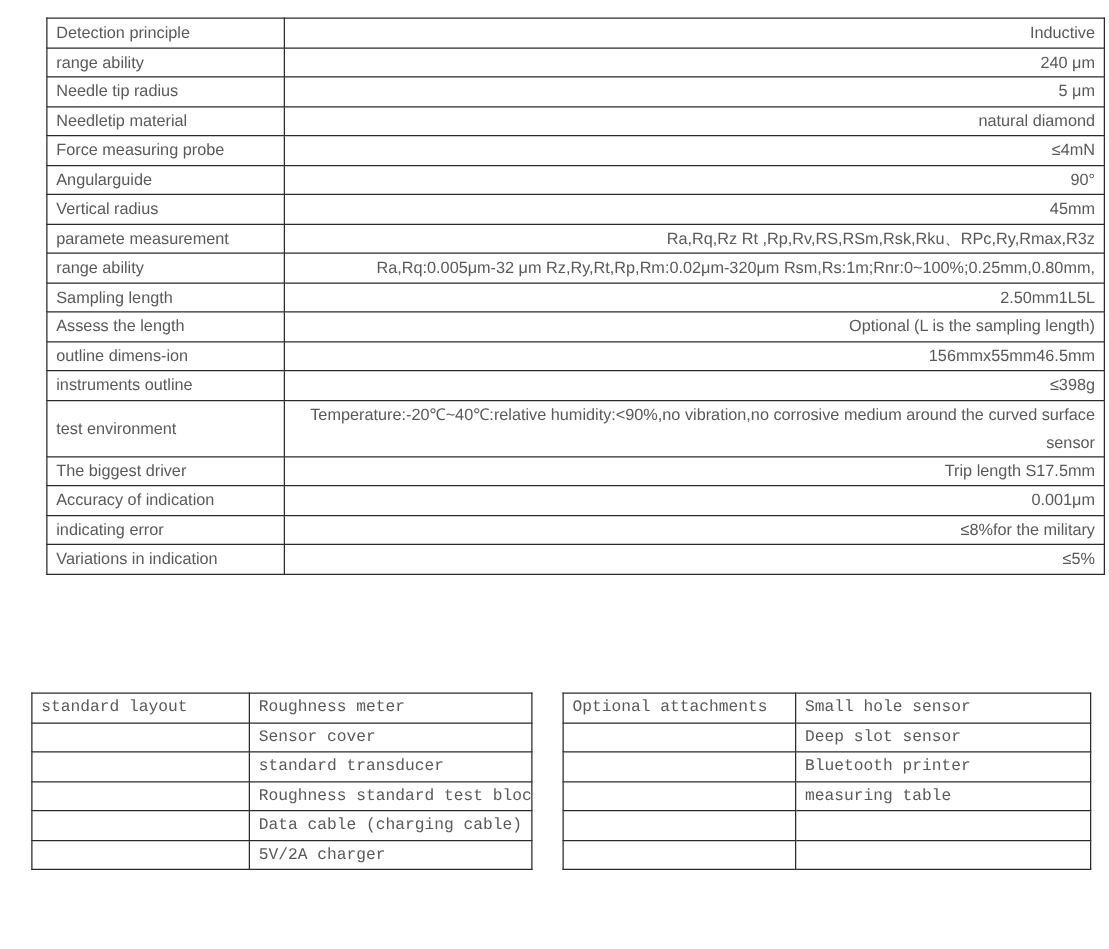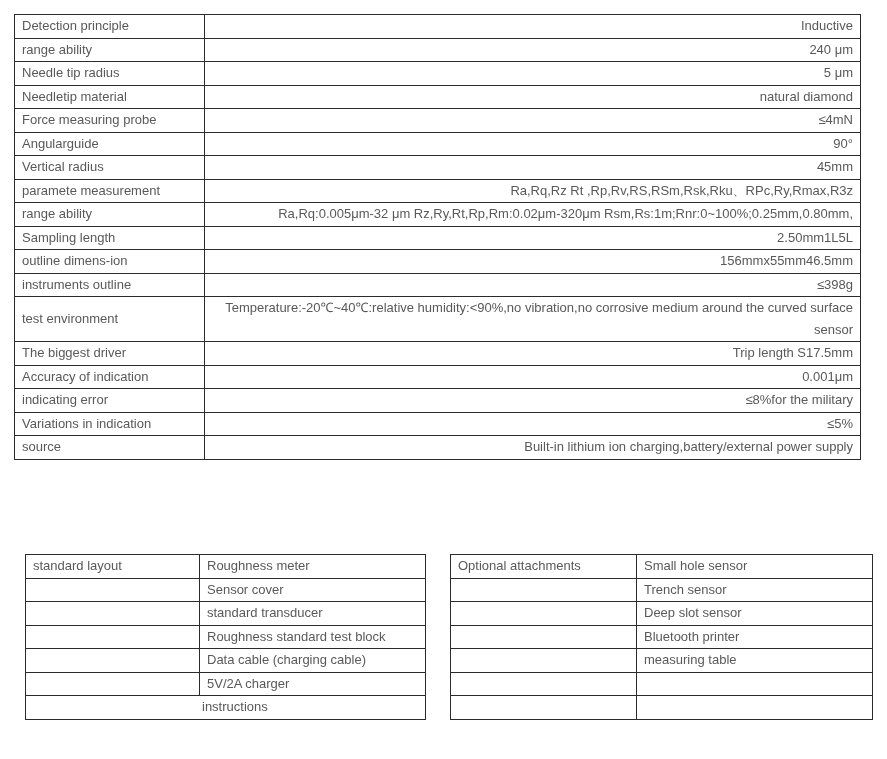--- a/index.html
+++ b/index.html
@@ -18,25 +18,25 @@
   td {
     border: 1px solid #2b2b2b;
     color: #595959;
     font-size: 13px;
     line-height: 22px;
     height: 22.5px;
     padding: 0 7px;
     vertical-align: middle;
     overflow: hidden;
   }
-  .spec-table { left: 14px; top: 14px; width: 846px; }
+  .spec-table { left: 37px; top: 14px; width: 846px; }
   .spec-table td.value { white-space: normal; text-align: right; }
   .bl-table { left: 25px; top: 554px; width: 400px; }
   .br-table { left: 450px; top: 554px; width: 422px; }
-  .bl-table td, .br-table td { white-space: nowrap; }
+  .bl-table td, .br-table td { white-space: nowrap; font-family: Liberation Mono, monospace; }
   td.span-cell { padding-left: 176px; }
 </style>
 </head>
 <body>
 
 <table class="spec-table">
   <colgroup>
       <col style="width:190px">
       <col style="width:656px">
     </colgroup>
@@ -75,20 +75,24 @@
     </tr>
     <tr>
       <td class="label">range ability</td>
       <td class="value">Ra,Rq:0.005μm-32 μm Rz,Ry,Rt,Rp,Rm:0.02μm-320μm Rsm,Rs:1m;Rnr:0~100%;0.25mm,0.80mm,</td>
     </tr>
     <tr>
       <td class="label">Sampling length</td>
       <td class="value">2.50mm1L5L</td>
     </tr>
     <tr>
+      <td class="label">Assess the length</td>
+      <td class="value">Optional (L is the sampling length)</td>
+    </tr>
+    <tr>
       <td class="label">outline dimens-ion</td>
       <td class="value">156mmx55mm46.5mm</td>
     </tr>
     <tr>
       <td class="label">instruments outline</td>
       <td class="value">≤398g</td>
     </tr>
     <tr>
       <td class="label">test environment</td>
       <td class="value">Temperature:-20℃~40℃:relative humidity:&lt;90%,no vibration,no corrosive medium around the curved surface sensor</td>
@@ -101,24 +105,20 @@
       <td class="label">Accuracy of indication</td>
       <td class="value">0.001μm</td>
     </tr>
     <tr>
       <td class="label">indicating error</td>
       <td class="value">≤8%for the military</td>
     </tr>
     <tr>
       <td class="label">Variations in indication</td>
       <td class="value">≤5%</td>
-    </tr>
-    <tr>
-      <td class="label">source</td>
-      <td class="value">Built-in lithium ion charging,battery/external power supply</td>
     </tr>
   </tbody>
 </table>
 
 <table class="bl-table">
   <colgroup>
       <col style="width:174px">
       <col style="width:226px">
     </colgroup>
   <tbody>
@@ -139,39 +139,32 @@
       <td class="value">Roughness standard test block</td>
     </tr>
     <tr>
       <td class="label"></td>
       <td class="value">Data cable (charging cable)</td>
     </tr>
     <tr>
       <td class="label"></td>
       <td class="value">5V/2A charger</td>
     </tr>
-    <tr>
-      <td class="span-cell" colspan="2">instructions</td>
-    </tr>
   </tbody>
 </table>
 
 <table class="br-table">
   <colgroup>
       <col style="width:186px">
       <col style="width:236px">
     </colgroup>
   <tbody>
     <tr>
       <td class="label">Optional attachments</td>
       <td class="value">Small hole sensor</td>
-    </tr>
-    <tr>
-      <td class="label"></td>
-      <td class="value">Trench sensor</td>
     </tr>
     <tr>
       <td class="label"></td>
       <td class="value">Deep slot sensor</td>
     </tr>
     <tr>
       <td class="label"></td>
       <td class="value">Bluetooth printer</td>
     </tr>
     <tr>

